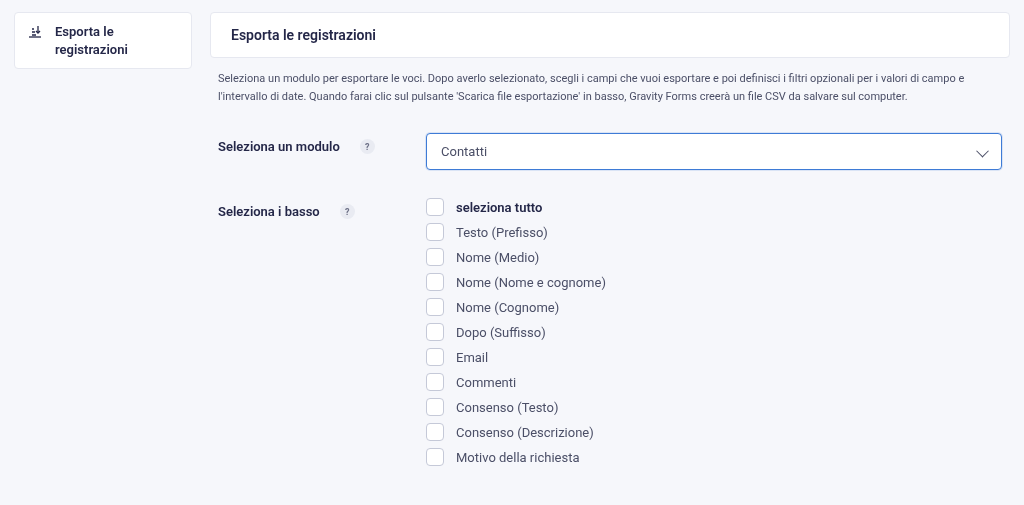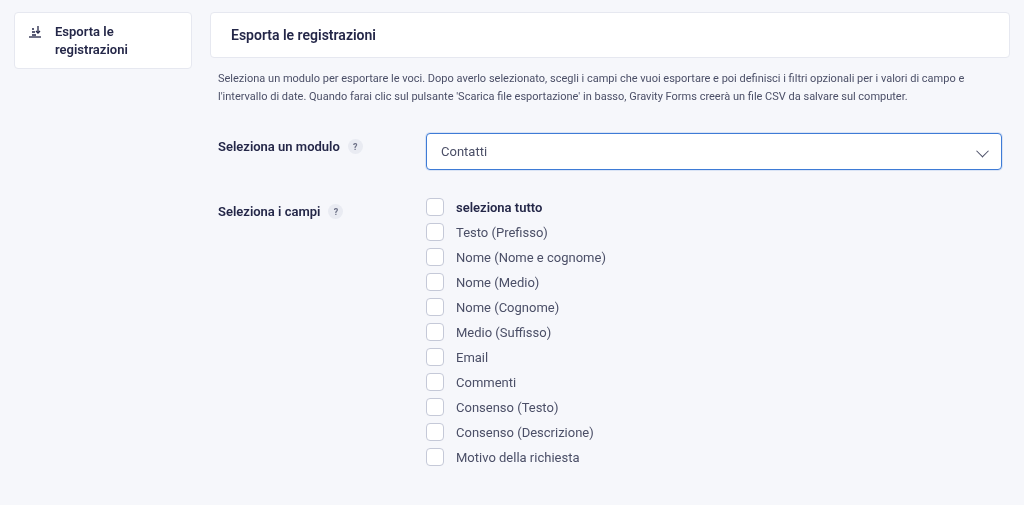--- a/index.html
+++ b/index.html
@@ -69,21 +69,21 @@
     align-items: flex-start;
     gap: 30px;
     padding: 0 8px;
     margin-top: 28px;
   }
   .form-label-col {
     width: 178px;
     flex-shrink: 0;
     display: flex;
     align-items: center;
-    gap: 8px;
+    gap: 20px;
     font-weight: 600;
     color: #242748;
     padding-top: 6px;
   }
   .help-badge {
     width: 15px;
     height: 15px;
     border-radius: 50%;
     background: #e9ebf2;
     color: #6b6f85;
@@ -186,48 +186,48 @@
       </div>
       <div class="form-control-col">
         <div class="select">
           <div class="select-box">Contatti</div>
         </div>
       </div>
     </div>
 
     <div class="form-row">
       <div class="form-label-col">
-        <span>Seleziona i campi</span>
+        <span>Seleziona i basso</span>
         <span class="help-badge">?</span>
       </div>
       <div class="form-control-col">
         <div class="check-list" id="check-list">
             <label class="check-row">
               <span class="cbox"></span>
               <span class="check-label strong">seleziona tutto</span>
             </label>
             <label class="check-row">
               <span class="cbox"></span>
               <span class="check-label">Testo (Prefisso)</span>
             </label>
             <label class="check-row">
               <span class="cbox"></span>
+              <span class="check-label">Nome (Medio)</span>
+            </label>
+            <label class="check-row">
+              <span class="cbox"></span>
               <span class="check-label">Nome (Nome e cognome)</span>
             </label>
             <label class="check-row">
               <span class="cbox"></span>
-              <span class="check-label">Nome (Medio)</span>
-            </label>
-            <label class="check-row">
-              <span class="cbox"></span>
               <span class="check-label">Nome (Cognome)</span>
             </label>
             <label class="check-row">
               <span class="cbox"></span>
-              <span class="check-label">Medio (Suffisso)</span>
+              <span class="check-label">Dopo (Suffisso)</span>
             </label>
             <label class="check-row">
               <span class="cbox"></span>
               <span class="check-label">Email</span>
             </label>
             <label class="check-row">
               <span class="cbox"></span>
               <span class="check-label">Commenti</span>
             </label>
             <label class="check-row">

